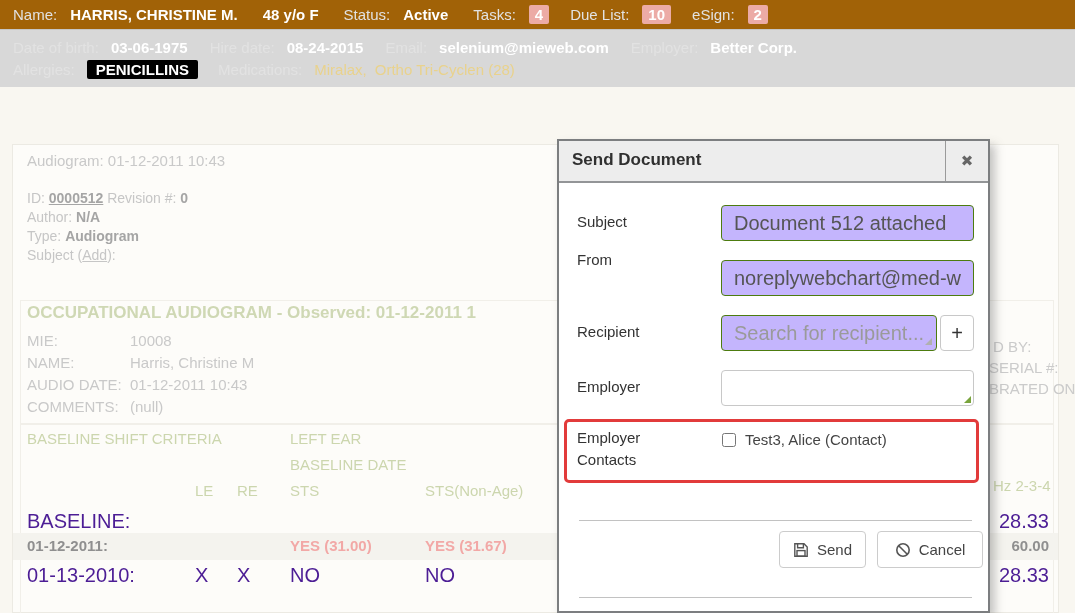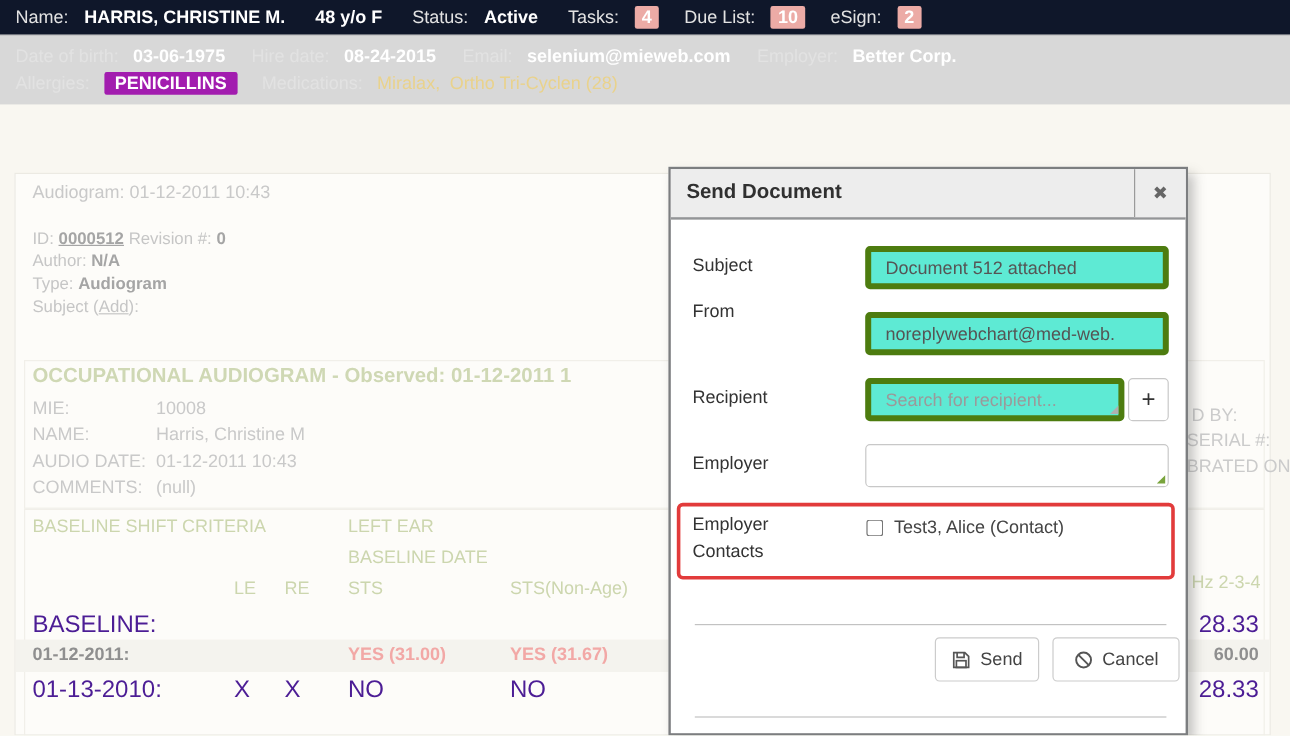--- a/index.html
+++ b/index.html
@@ -1,30 +1,30 @@
 <!DOCTYPE html>
 <html><head>
 <meta charset="utf-8">
 <style>
   html,body{margin:0;padding:0;background:#f9f7f1;}
   #app{position:relative;width:1075px;height:613px;overflow:hidden;
        font-family:"Liberation Sans","DejaVu Sans",sans-serif;background:#f9f7f1;}
   .abs{position:absolute;}
 
   
-  .bar1{position:absolute;left:0;top:0;width:100%;height:29px;background:#0f172a;
+  .bar1{position:absolute;left:0;top:0;width:100%;height:29px;background:#a16207;
         display:flex;align-items:center;gap:13px;padding-left:13px;box-sizing:border-box;font-size:15px;}
   .bar2{position:absolute;left:0;top:29px;width:100%;height:58px;background:#d8d8d8;
         border-top:1px solid #c6c6c6;box-sizing:border-box;font-size:15px;
         display:flex;flex-direction:column;justify-content:center;gap:4px;padding-left:13px;}
   .brow{display:flex;align-items:center;gap:12px;}
   .blabel{color:#e2e2e2;}
   .bvalue{color:#ffffff;font-weight:bold;}
   .badge{background:#ecaba6;color:#fff;font-weight:bold;padding:0 6px;border-radius:2px;line-height:19px;display:inline-block;}
-  .abadge{background:#a21caf;color:#fff;font-weight:bold;padding:1px 9px;border-radius:2px;display:inline-block;}
+  .abadge{background:#000000;color:#fff;font-weight:bold;padding:1px 9px;border-radius:2px;display:inline-block;}
   .med{color:#e9d28c;}
 
   
   .panel{position:absolute;left:12px;top:144px;width:1047px;height:469px;
          background:#fdfcf9;border:1px solid #eceae3;box-sizing:border-box;}
   .faintbox{position:absolute;border:1px solid #f1efe9;}
   .doc-h1{font-size:15px;color:#c9c9c9;}
   .meta{font-size:14px;color:#c6c6c6;white-space:nowrap;}
   .metaval{font-weight:bold;color:#a5a5a5;}
   .u{text-decoration:underline;}
@@ -42,22 +42,22 @@
   .modal{position:absolute;left:557px;top:139px;width:433px;height:474px;background:#fff;
          border:2px solid #7c7e80;box-sizing:border-box;
          box-shadow:5px 6px 9px rgba(90,90,90,.35);}
   .mhead{position:absolute;left:0;top:0;right:0;height:42px;background:#ededed;
          border-bottom:2px solid #939597;box-sizing:border-box;}
   .mtitle{position:absolute;left:13px;top:9px;font-size:17px;font-weight:bold;color:#303030;}
   .mclose{position:absolute;right:0;top:0;width:42px;height:40px;border-left:1px solid #9a9a9a;
           display:flex;align-items:center;justify-content:center;background:#ededed;cursor:pointer;}
   .mclose span{font-size:15px;font-weight:bold;color:#666;}
   .flabel{position:absolute;left:18px;font-size:15px;color:#333;}
-  .minput{position:absolute;left:162px;height:36px;box-sizing:border-box;border:5px solid #4d7c0f;
-          border-radius:4px;padding:0 12px;font-size:15px;color:#555;background:#5eead4;
+  .minput{position:absolute;left:162px;height:36px;box-sizing:border-box;border:1px solid #4d7c0f;
+          border-radius:4px;padding:0 12px;font-size:20px;color:#555;background:#c4b5fd;
           font-family:"Liberation Sans",sans-serif;white-space:nowrap;overflow:hidden;}
   input.minput::placeholder{color:#9a9a9a;opacity:1;}
   .mselect{position:absolute;left:162px;width:253px;height:36px;box-sizing:border-box;border:1px solid #c8c8c8;
            border-radius:4px;padding:7px 12px 0;font-size:15px;color:#555;background:#fff;white-space:nowrap;overflow:hidden;}
   .corner{position:absolute;right:2px;bottom:2px;width:0;height:0;border-left:7px solid transparent;}
   .corner.gray{border-bottom:7px solid #b0b0b0;}
   .corner.green{border-bottom:7px solid #79a43c;}
   .addbtn{position:absolute;left:381px;width:34px;height:36px;box-sizing:border-box;border:1px solid #c8c8c8;
           border-radius:4px;background:#fff;display:flex;align-items:center;justify-content:center;
           font-size:20px;color:#333;cursor:pointer;}

